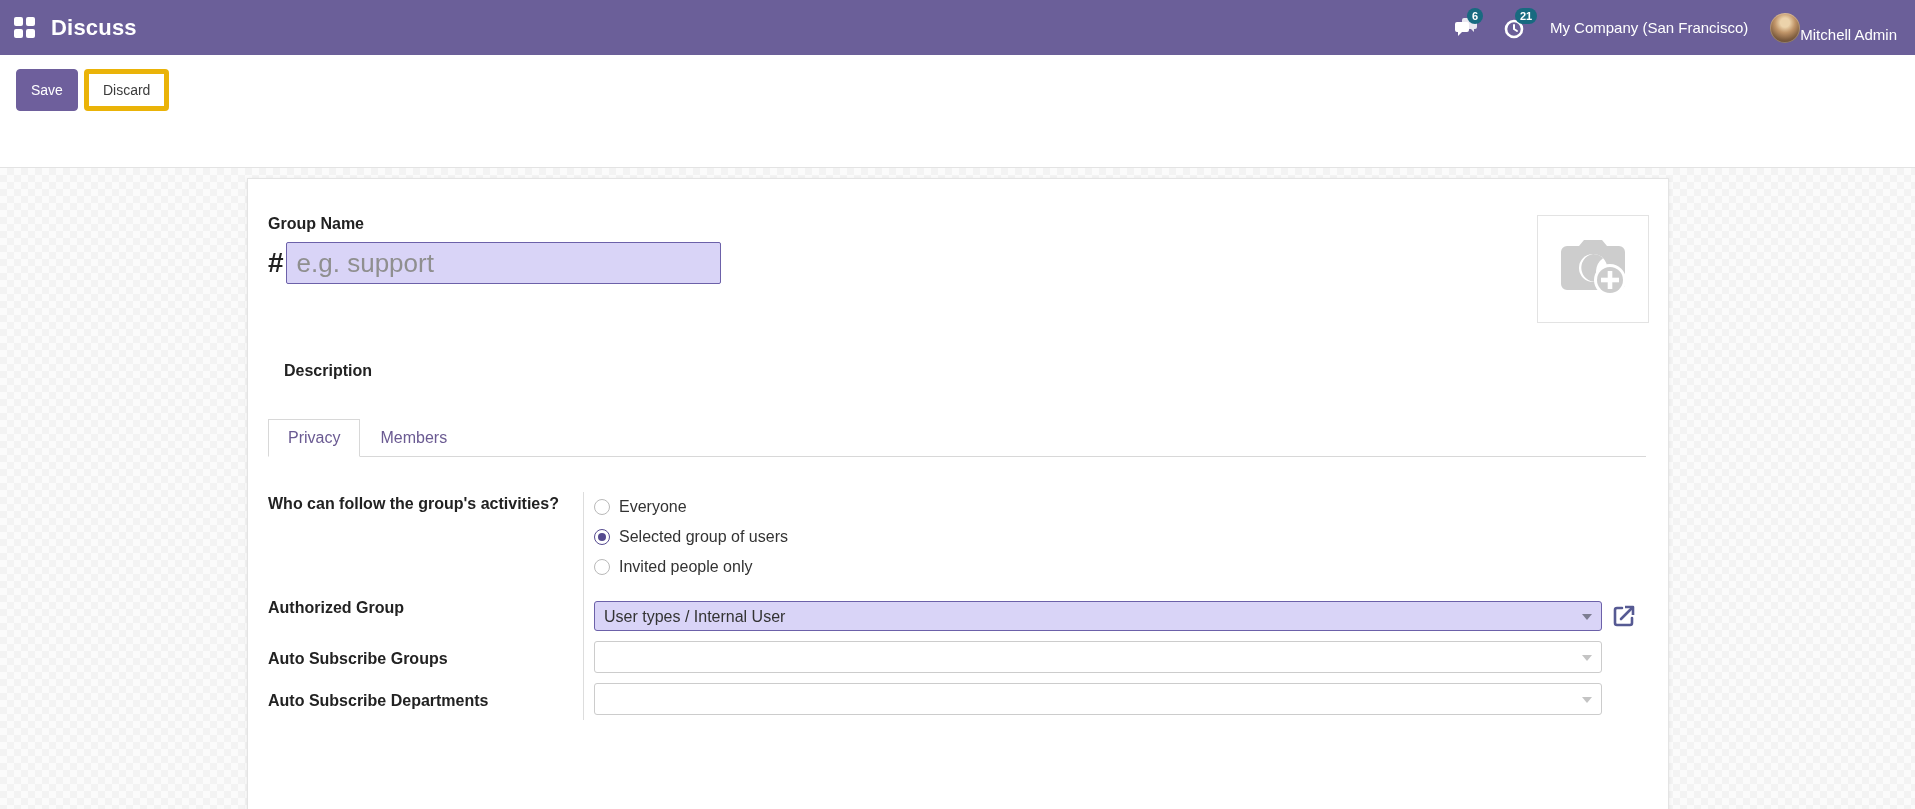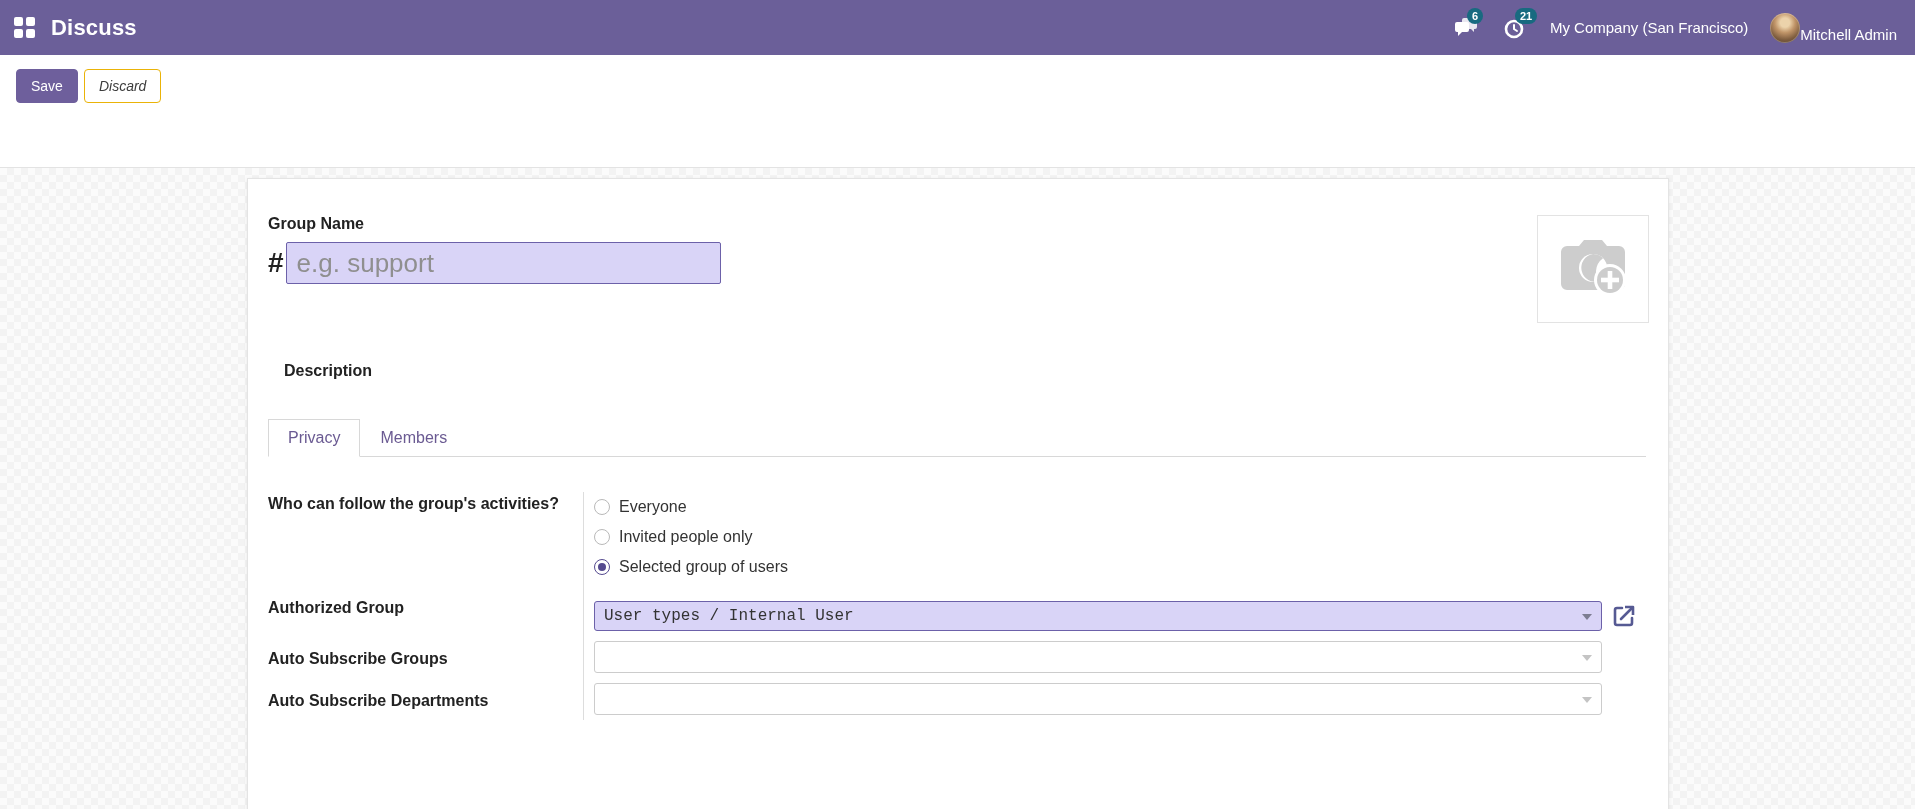--- a/index.html
+++ b/index.html
@@ -27,21 +27,21 @@
 
   
   .control-panel { background:#fff; padding:14px 16px 12px; border-bottom:1px solid #e3e3e3; height:113px; }
   .breadcrumb { font-size:23px; color:#6a5a92; margin-bottom:13px; }
   .breadcrumb a { color:#6a5a92; text-decoration:none; cursor:pointer; }
   .breadcrumb .sep { color:#6a5a92; padding:0 6px; }
   .btn-row { display:flex; gap:6px; }
   .btn { font-size:14px; padding:8px 14px; border-radius:4px; cursor:pointer;
     font-family:"Liberation Sans", sans-serif; }
   .btn-save { background:#6e5f9c; border:1px solid #6e5f9c; color:#fff; }
-  .btn-discard { background:#fff; border:1px solid #eab308; color:#3c3c3c;font-style:italic; }
+  .btn-discard { background:#fff; border:5px solid #eab308; color:#3c3c3c; }
 
   
   .content { height:641px; overflow:hidden;
     background-color:#fbfbfb;
     background-image:
       linear-gradient(45deg,#f3f3f3 25%,transparent 25%,transparent 75%,#f3f3f3 75%),
       linear-gradient(45deg,#f3f3f3 25%,transparent 25%,transparent 75%,#f3f3f3 75%);
     background-size:14px 14px; background-position:0 0,7px 7px; }
   .sheet { position:relative; width:1422px; margin:10px 0 0 247px; height:720px;
     background:#fff; border:1px solid #e4e4e4; box-shadow:0 1px 4px rgba(0,0,0,.08);
@@ -93,21 +93,21 @@
   .frow { display:flex; align-items:center; }
   .sel { position:relative; width:1008px; border:1px solid #ccc; border-radius:3px;
     background:#fff; height:32px; cursor:pointer; }
   .sel .caret { position:absolute; right:9px; top:13px; width:0; height:0;
     border-left:5px solid transparent; border-right:5px solid transparent;
     border-top:6px solid #c4c4c4; }
   .sel-highlight { height:30px; background:#d9d4f7; border:1px solid #6c61a9; }
   .sel-highlight .caret { border-top-color:#7d7d92; top:12px; }
   .sel-value { font-size:16px; color:#333; line-height:29px; padding-left:9px;
     white-space:nowrap; overflow:hidden; }
-  .ag-row-field { display:flex; align-items:center; gap:9px; height:40px;font-family:Liberation Mono, monospace; }
+  .ag-row-field { display:flex; align-items:center; gap:9px; height:40px; }
   .sub-row-field { display:flex; align-items:center; height:42px; }
   .ext-link { cursor:pointer; display:flex; }
 </style>
 </head>
 <body>
 
 <header class="navbar">
   <div class="nav-left">
     <div class="apps-icon">
       <span></span>
@@ -183,26 +183,26 @@
 
       <div class="pg-left">
         <span class="fld-label">Who can follow the group's activities?</span>
       </div>
       <div class="pg-right radio-block">
         <div class="radio-row">
           <span class="radio"></span>
           <span class="radio-label">Everyone</span>
         </div>
         <div class="radio-row">
+          <span class="radio checked"></span>
+          <span class="radio-label">Selected group of users</span>
+        </div>
+        <div class="radio-row">
           <span class="radio"></span>
           <span class="radio-label">Invited people only</span>
-        </div>
-        <div class="radio-row">
-          <span class="radio checked"></span>
-          <span class="radio-label">Selected group of users</span>
         </div>
       </div>
 
       <div class="pg-left frow" style="align-items:flex-start;">
         <span class="fld-label">Authorized Group</span>
       </div>
       <div class="pg-right ag-row-field">
         <div class="sel sel-highlight">
           <div class="sel-value">User types / Internal User</div>
           <span class="caret"></span>

